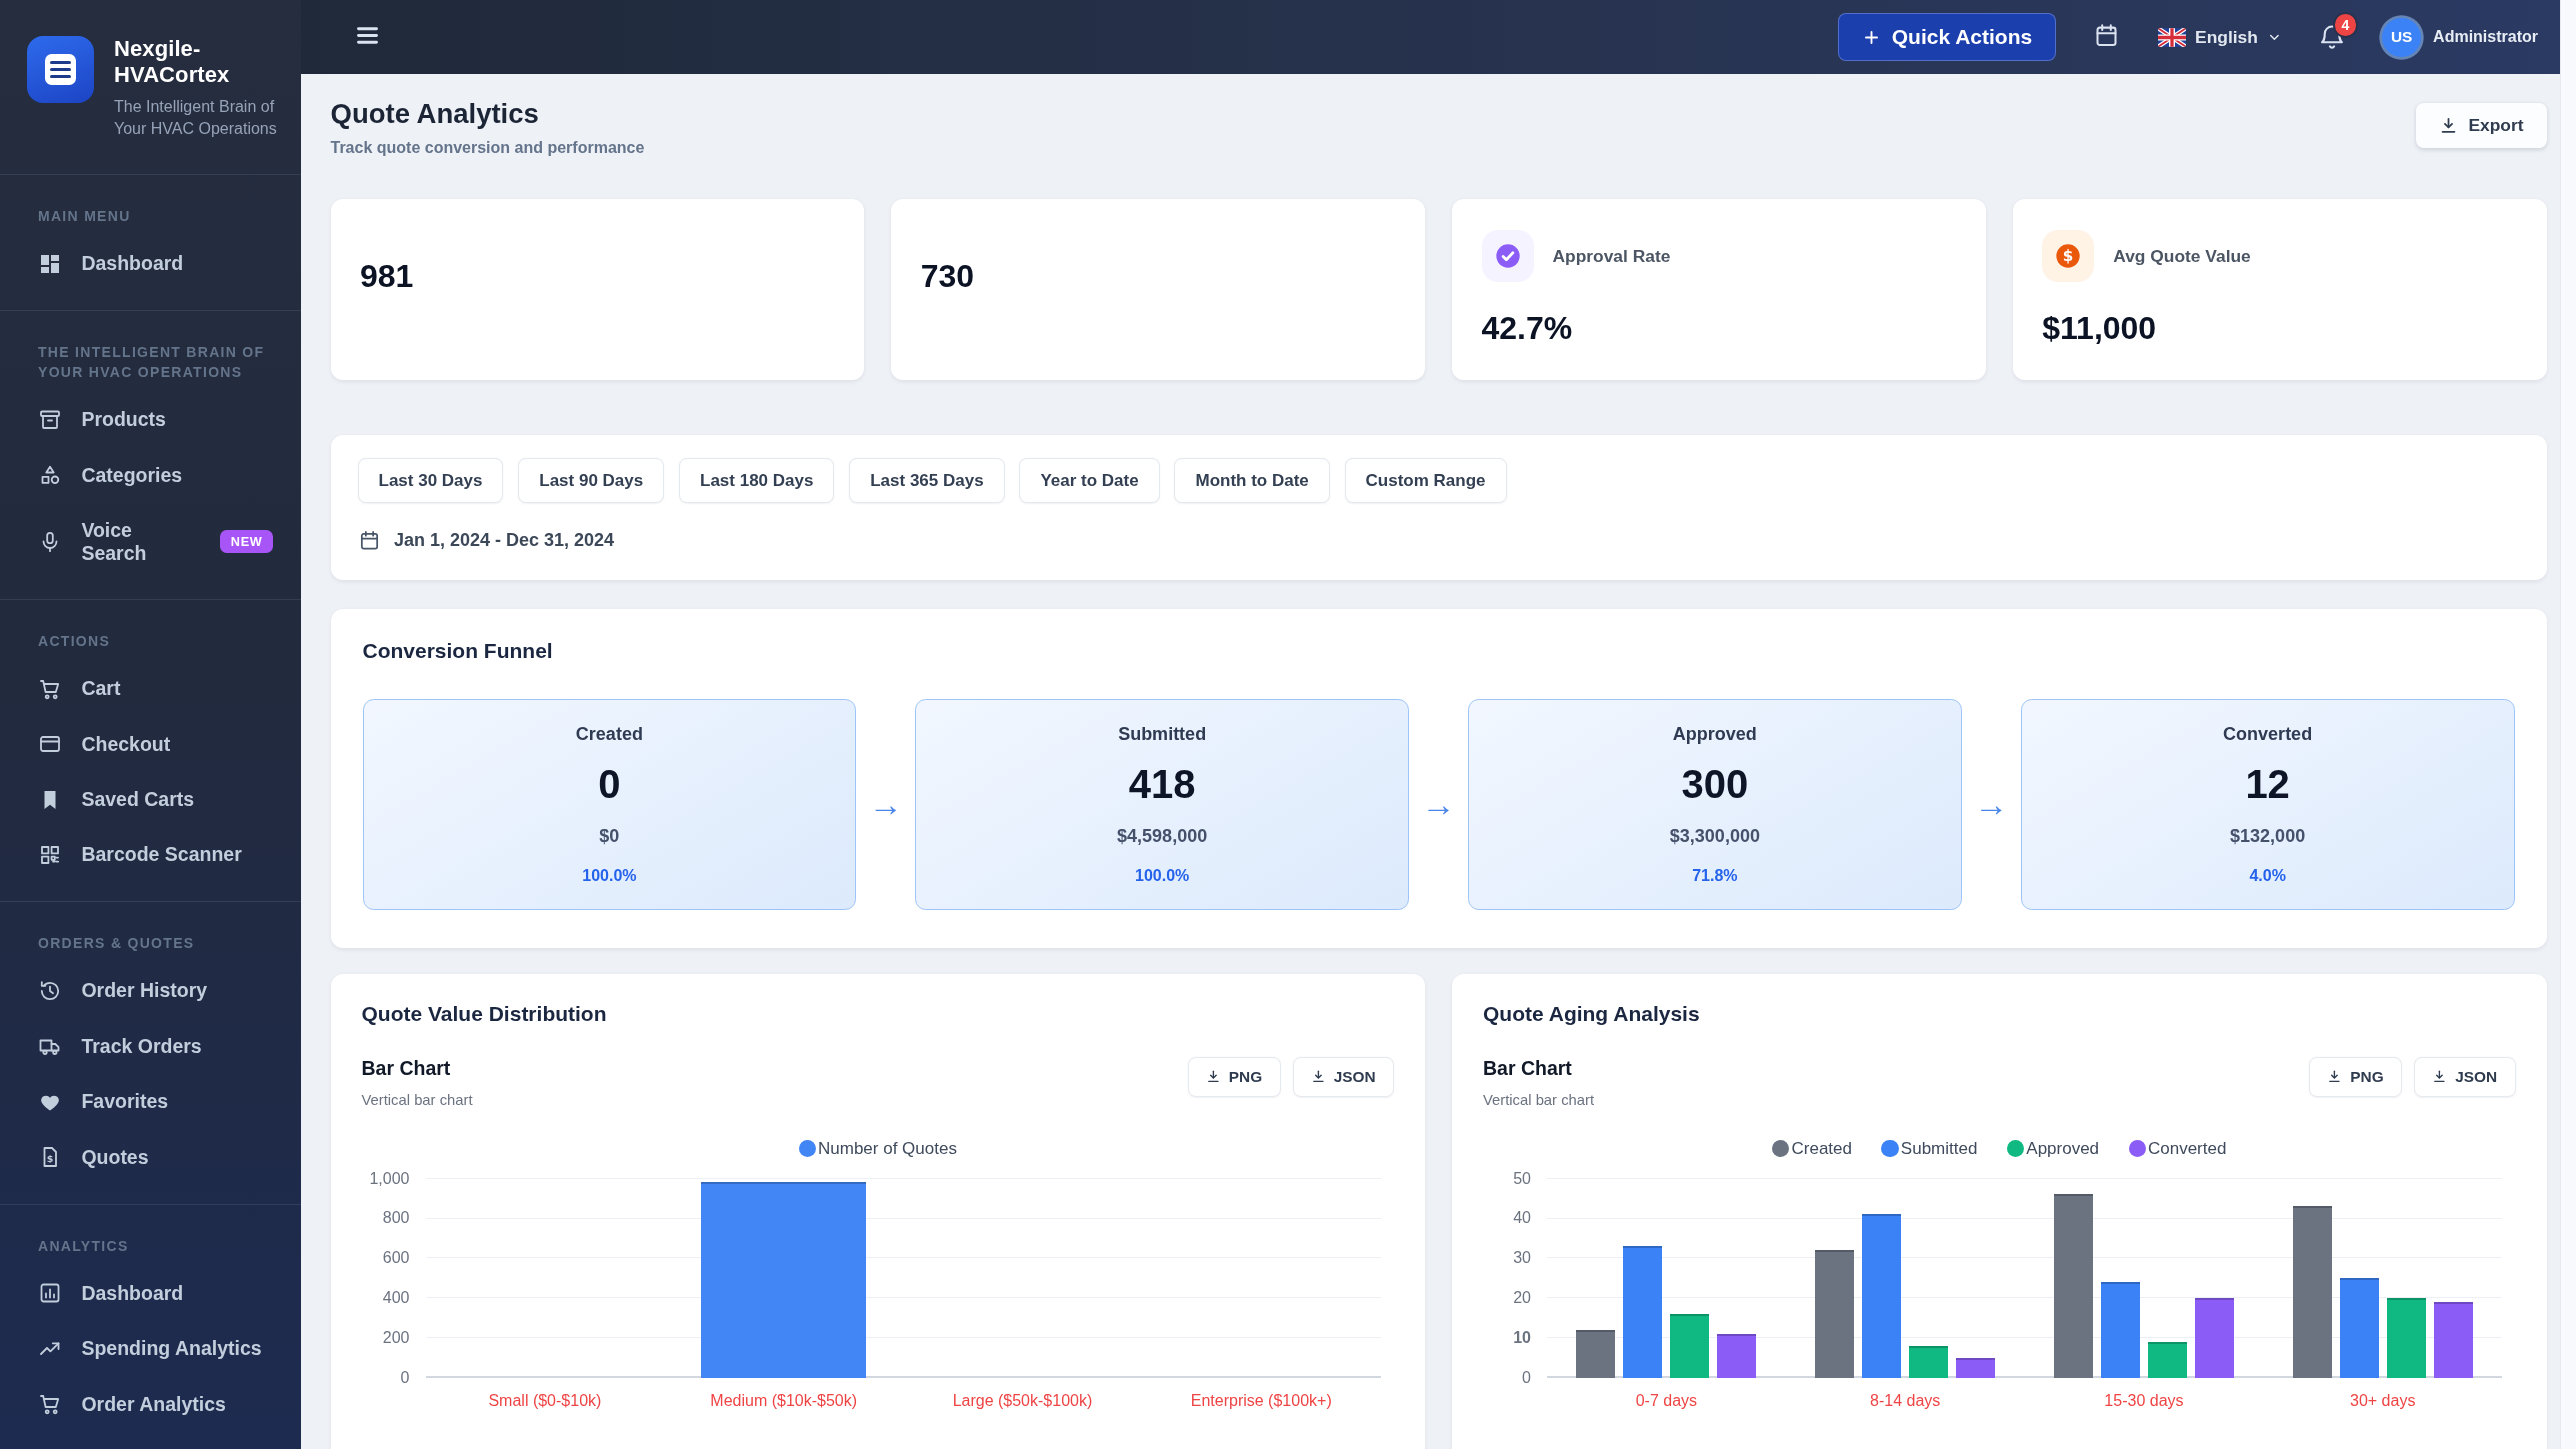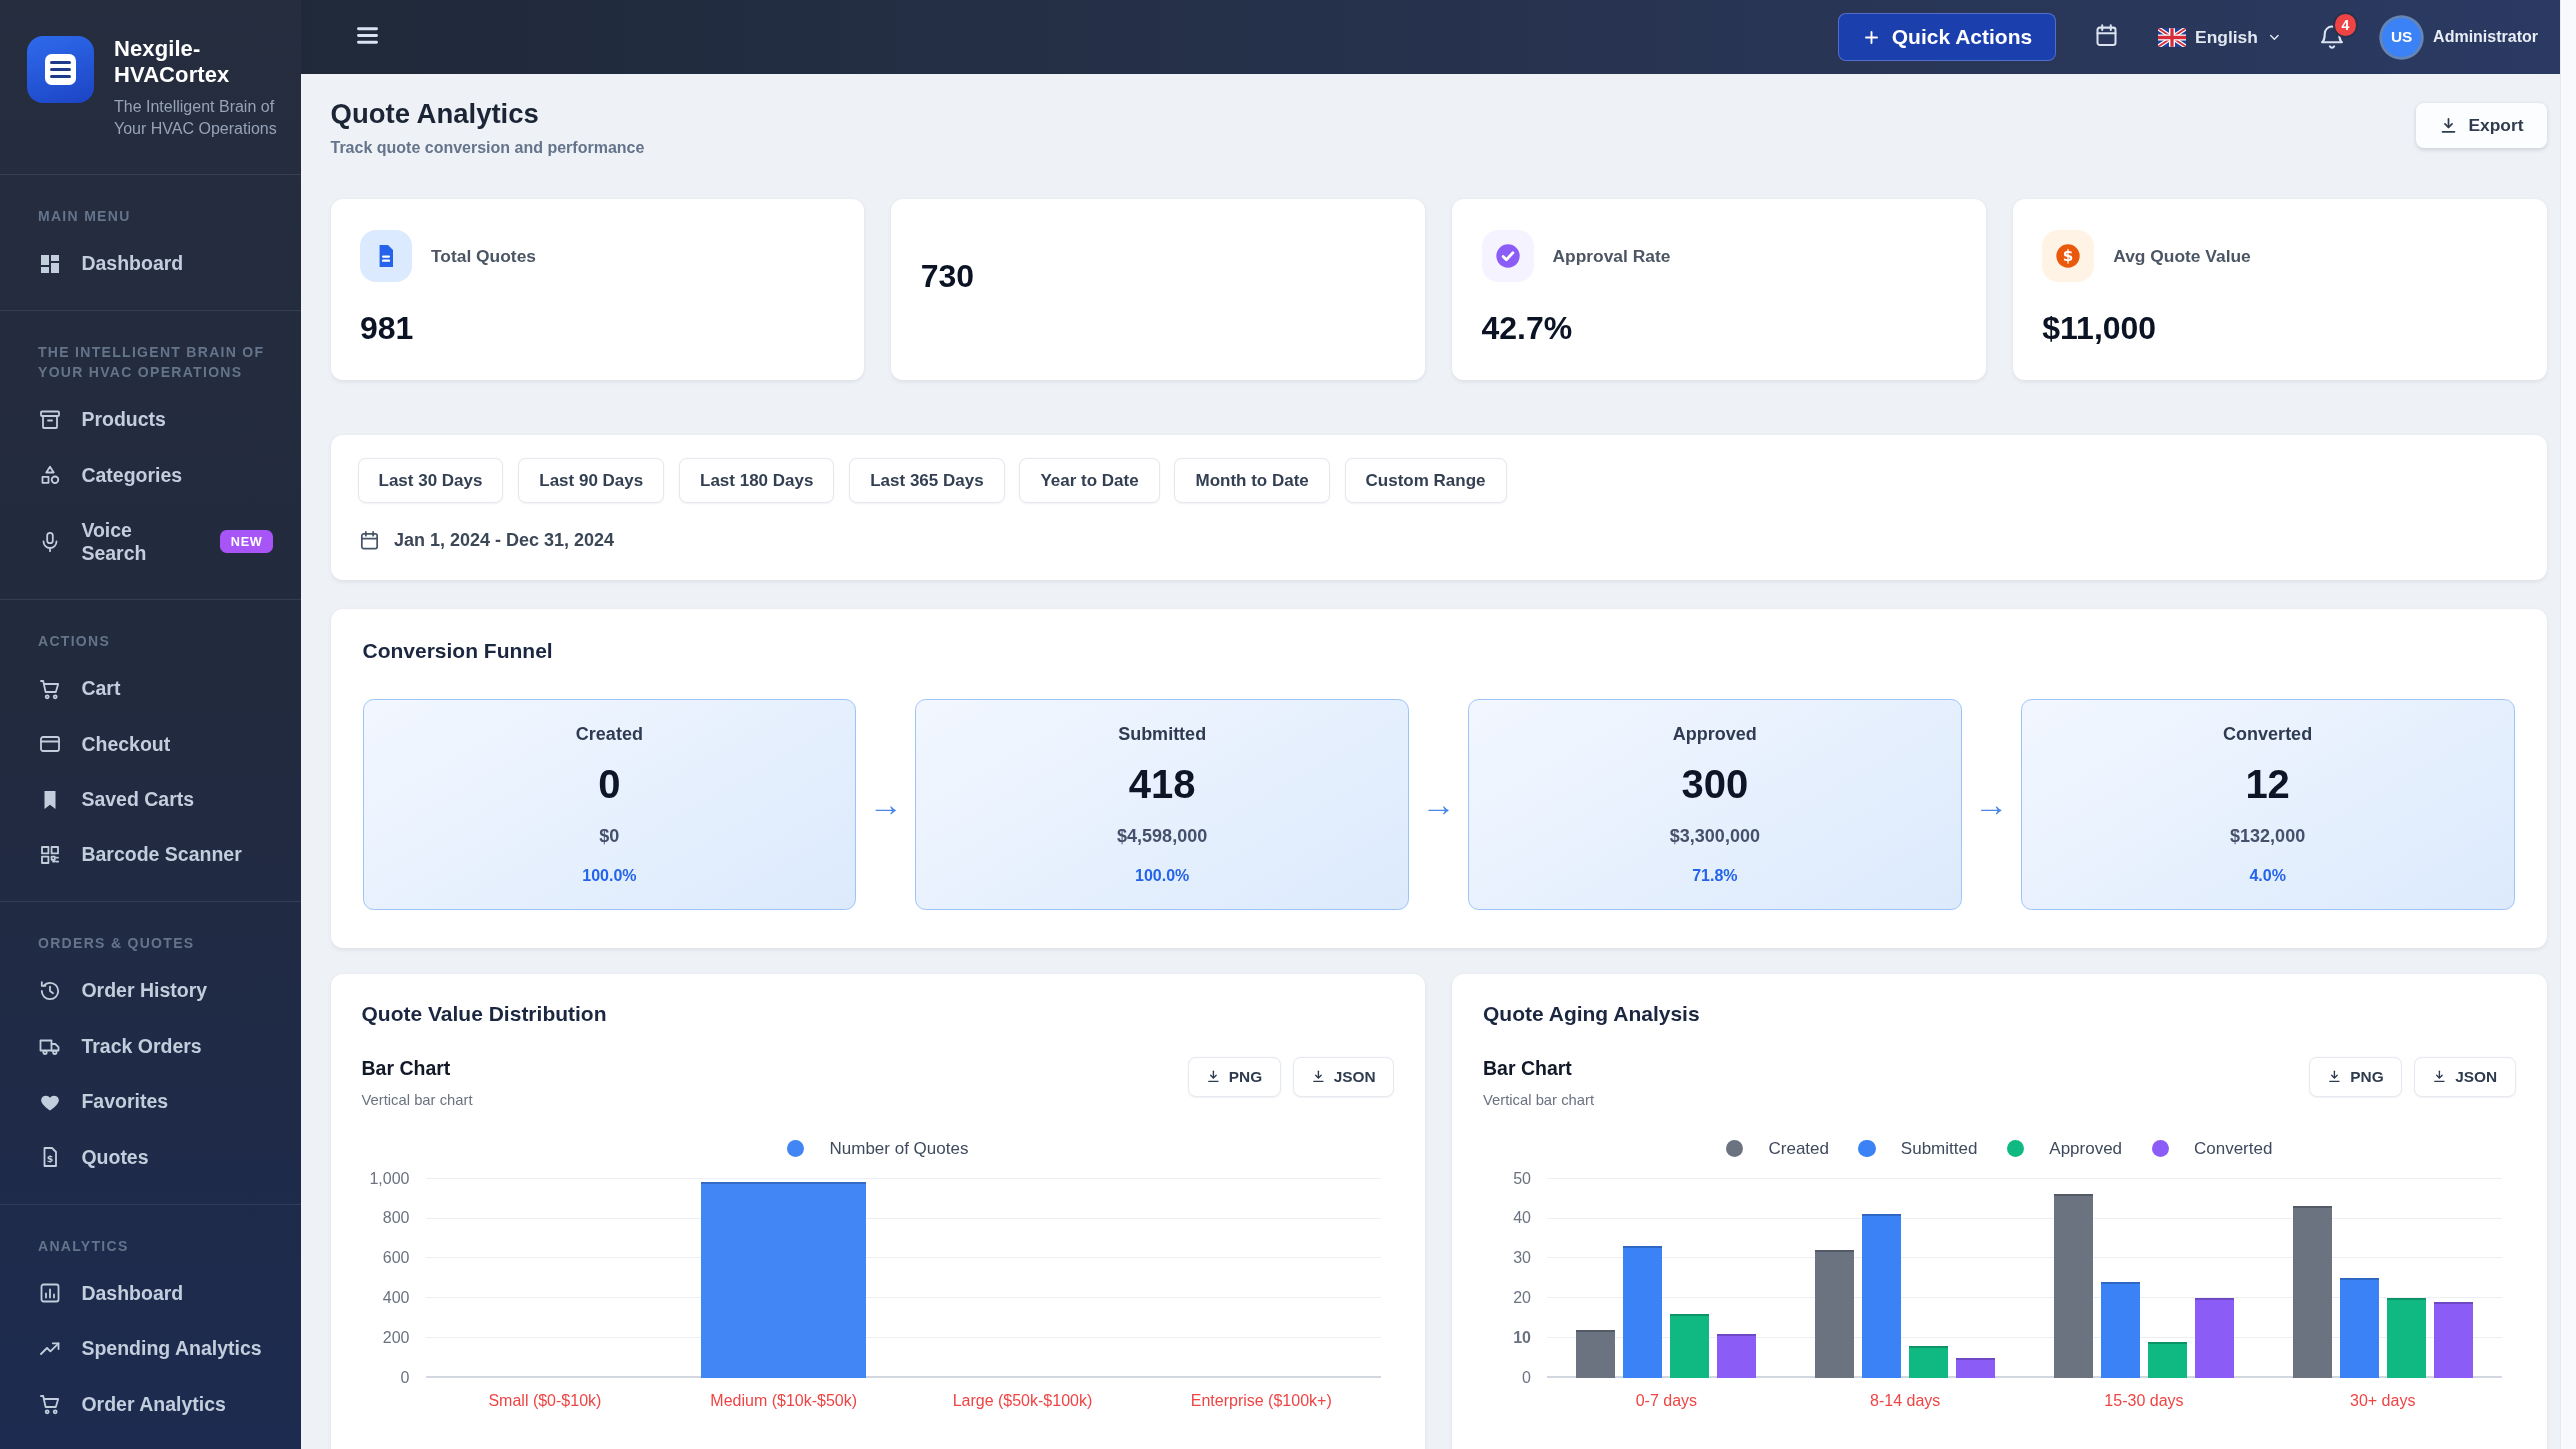--- a/index.html
+++ b/index.html
@@ -79,21 +79,21 @@
 
   .charts-row { display:flex; gap:27px; margin-top:25.5px; align-items:flex-start; }
   .chart-card { flex:1; padding:28px 31px; height:577px; }
   .chart-head { display:flex; justify-content:space-between; align-items:flex-start; margin-top:31px; }
   .chart-subtitle { font-size:19.5px; font-weight:700; color:#111827; }
   .chart-caption { font-size:14.8px; color:#6b7280; margin-top:12px; }
   .chart-actions { display:flex; gap:12px; }
   .dl-btn { display:flex; align-items:center; gap:8px; border:1.3px solid #e5e9f0; background:#fff; border-radius:8px; padding:10px 17.4px; font-size:15.4px; font-weight:700; color:#2f3b4e; box-shadow:0 0.7px 2px rgba(15,23,42,0.06); cursor:pointer; font-family:inherit; }
   .dl-btn .icn { width:14.8px; height:14.8px; }
   .legend { display:flex; justify-content:center; align-items:center; gap:29.5px; margin-top:31px; }
-  .legend-item { display:flex; align-items:center; gap:25px; font-size:17px; color:#3f4a5c; cursor:pointer; }
+  .legend-item { display:flex; align-items:center; gap:2px; font-size:17px; color:#3f4a5c; cursor:pointer; }
   .dot { width:17.4px; height:17.4px; border-radius:50%; display:inline-block; }
   .plot { position:relative; height:199px; margin:20px 13.4px 0 64px; }
   .gridline { position:absolute; left:0; right:0; height:0.7px; background:#eceff4; }
   .gridline.axis { background:#d3d8e0; height:1.3px; }
   .ytick { position:absolute; left:-64px; width:48px; text-align:right; font-size:16px; color:#6b7280; transform:translateY(50%); }
   .bars { position:absolute; inset:0; display:flex; align-items:flex-end; }
   .cat-slot { flex:1; display:flex; justify-content:center; align-items:flex-end; height:100%; }
   .bar-group { display:flex; gap:8px; align-items:flex-end; height:100%; }
   .bar { box-shadow:inset 0 2px 0 rgba(0,0,0,0.2); }
   .plot.single .bar { width:165px; }
@@ -414,29 +414,20 @@
                 <path d="M4.5 20h15"></path>
               </svg>
             </span>
           <span>Export</span>
         </button>
       </div>
 
       <div class="stats-row">
 
           <section class="card stat-card">
-            <div class="stat-top">
-              <span class="stat-icon" style="background: rgb(219, 234, 254); color: rgb(37, 99, 235);">
-                <svg viewBox="0 0 24 24">
-                  <path d="M6.5 2.5h7.2l4.3 4.3V21.5H6.5z" fill="currentColor"></path>
-                  <path d="M9.5 12.5h5M9.5 16h5" stroke="#fff" stroke-width="2" stroke-linecap="round"></path>
-                </svg>
-              </span>
-              <span class="stat-label">Total Quotes</span>
-            </div>
             <div class="stat-value">981</div>
           </section>
 
           <section class="card stat-card">
             <div class="stat-value">730</div>
           </section>
 
           <section class="card stat-card">
             <div class="stat-top">
               <span class="stat-icon" style="background: rgb(245, 243, 255); color: rgb(139, 92, 246);">

